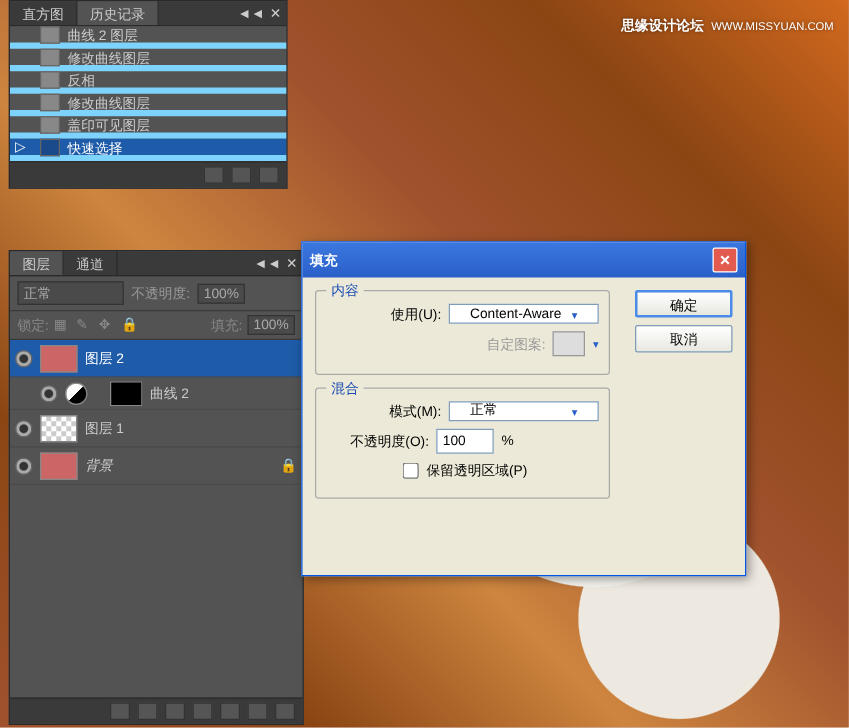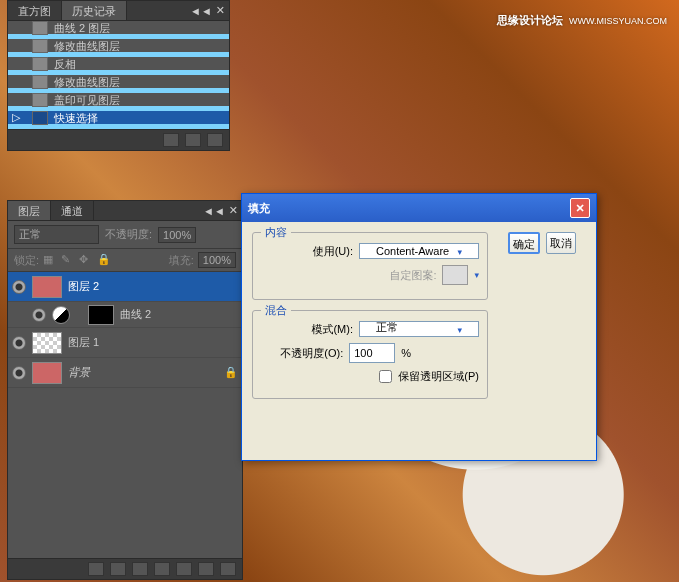--- a/index.html
+++ b/index.html
@@ -32,21 +32,21 @@
 .eye{width:14px;height:14px;border:1px solid #666;border-radius:50%;background:radial-gradient(circle,#333 3px,#aaa 4px)}
 .thumb{width:30px;height:22px;border:1px solid #888;background:#c66}
 .thumb.checker{background:repeating-conic-gradient(#ccc 0 25%,#fff 0 50%) 0 0/8px 8px}
 .thumb.adj{width:18px;height:18px;border-radius:50%;background:linear-gradient(135deg,#fff 50%,#000 50%);border:1px solid #888}
 .mask{width:26px;height:20px;background:#000;border:1px solid #888}
 .dialog{position:absolute;left:241px;top:193px;width:356px;height:268px;background:#ece9d8;border:1px solid #0054e3;box-shadow:2px 2px 8px rgba(0,0,0,.4)}
 .dlg-title{height:28px;background:linear-gradient(#3b77e0,#2a5fc8);color:#fff;display:flex;align-items:center;padding:0 6px;font-weight:bold}
 .dlg-close{margin-left:auto;width:20px;height:20px;background:#e35a4f;border:1px solid #fff;color:#fff;display:flex;align-items:center;justify-content:center;font-weight:bold;border-radius:2px}
 .dlg-body{padding:10px;display:flex;gap:20px}
 .dlg-left{flex:1}
-.dlg-right{width:78px;display:flex;flex-direction:row;gap:6px}
+.dlg-right{width:78px;display:flex;flex-direction:column;gap:6px}
 .fieldset{border:1px solid #aaa;border-radius:3px;padding:10px 8px 8px;margin-bottom:10px;position:relative}
 .fieldset .legend{position:absolute;top:-8px;left:8px;background:#ece9d8;padding:0 4px;color:#1a4db3}
 .row{display:flex;align-items:center;gap:6px;margin-bottom:6px;justify-content:flex-end}
 .row label{text-align:right;min-width:70px}
 .win-input{border:1px solid #7f9db9;background:#fff;padding:1px 4px;height:20px}
 .win-select{border:1px solid #7f9db9;background:#fff;padding:1px 16px;height:16px;width:120px;display:flex;align-items:flex-end;justify-content:space-between}
 .win-btn{border:1px solid #7f9db9;background:linear-gradient(#fff,#e8e8e0);padding:3px;height:22px;text-align:center;border-radius:2px}
 .win-btn.default{border:2px solid #4a8ae8}
 .chev{color:#2a5fc8;font-size:9px}
 .pattern-box{width:26px;height:20px;border:1px solid #999;background:#ddd}
@@ -198,21 +198,21 @@
               <span>正常</span>
               <span class="chev">▾</span>
             </div>
         </div>
         <div class="row">
           <label>不透明度(O):</label>
           <input class="win-input" style="width: 46px;" value="100">
           <span>%</span>
           <span style="width:62px"></span>
         </div>
-        <div class="row" style="justify-content:flex-end;margin-left:4px">
+        <div class="row" style="justify-content:center;margin-left:4px">
           <input type="checkbox" style="">
           <label>保留透明区域(P)</label>
         </div>
       </div>
     </div>
     <div class="dlg-right">
       <div class="win-btn default">确定</div>
       <div class="win-btn">取消</div>
     </div>
   </div>

